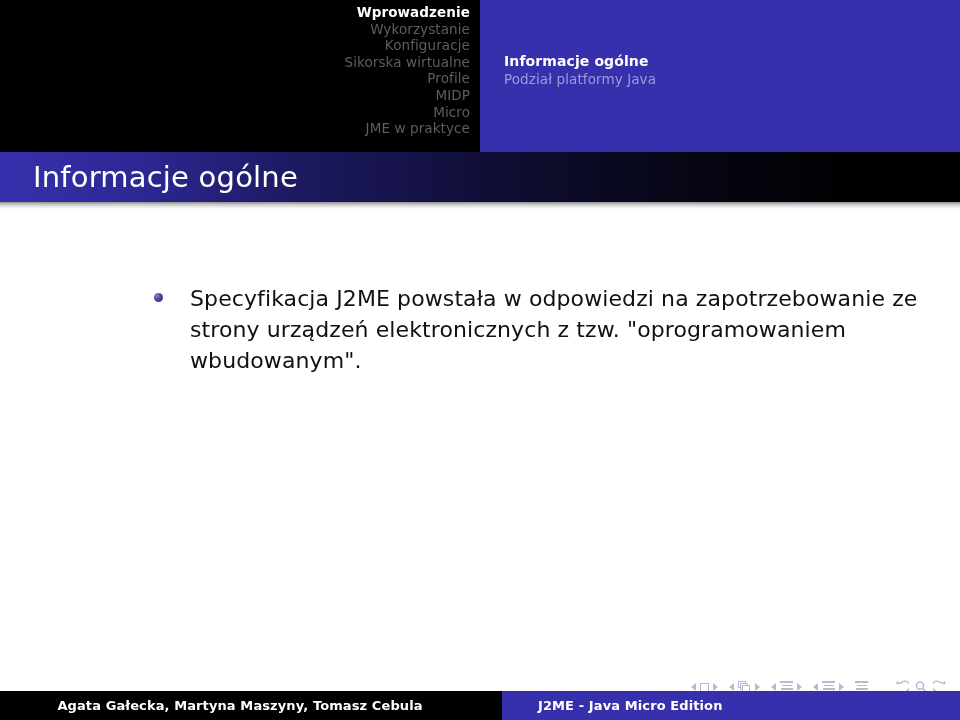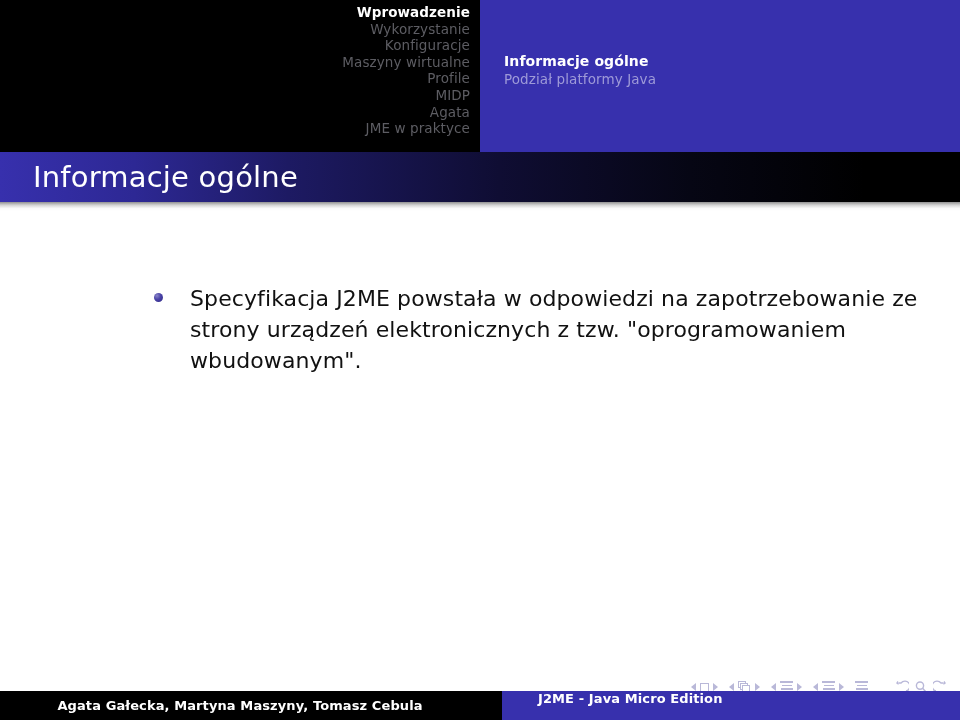--- a/index.html
+++ b/index.html
@@ -155,21 +155,21 @@
     width:480px; height:29px;
     background:#000000;
     display:flex; align-items:center; justify-content:center;
   }
   .footer-left span {
     color:#ffffff; font-size:13px; font-weight:bold; letter-spacing:0.1px;
   }
   .footer-right {
     width:480px; height:29px;
     background:#3730ad;
-    display:flex; 
+    display:flex; align-items:center;
     position:relative;
   }
   .footer-right span {
     color:#ffffff; font-size:13px; font-weight:bold;
     padding-left:58px; letter-spacing:0.1px;
   }
   .footer-right::before {
     content:""; position:absolute; left:0; top:0; width:22px; height:29px; background:#000000;
   }
 </style>
@@ -178,24 +178,24 @@
 
 <div id="slide">
 
   <div class="header">
 
     <div class="header-left">
       <div class="nav-list">
         <span class="nav-item current">Wprowadzenie</span>
         <span class="nav-item">Wykorzystanie</span>
         <span class="nav-item">Konfiguracje</span>
-        <span class="nav-item">Maszyny wirtualne</span>
+        <span class="nav-item">Sikorska wirtualne</span>
         <span class="nav-item">Profile</span>
         <span class="nav-item">MIDP</span>
-        <span class="nav-item">Agata</span>
+        <span class="nav-item">Micro</span>
         <span class="nav-item">JME w praktyce</span>
       </div>
     </div>
 
     <div class="header-right">
       <div class="subsec-block">
         <div class="subsec-title">Informacje ogólne</div>
         <div class="subsec-sub">Podział platformy Java</div>
       </div>
     </div>

